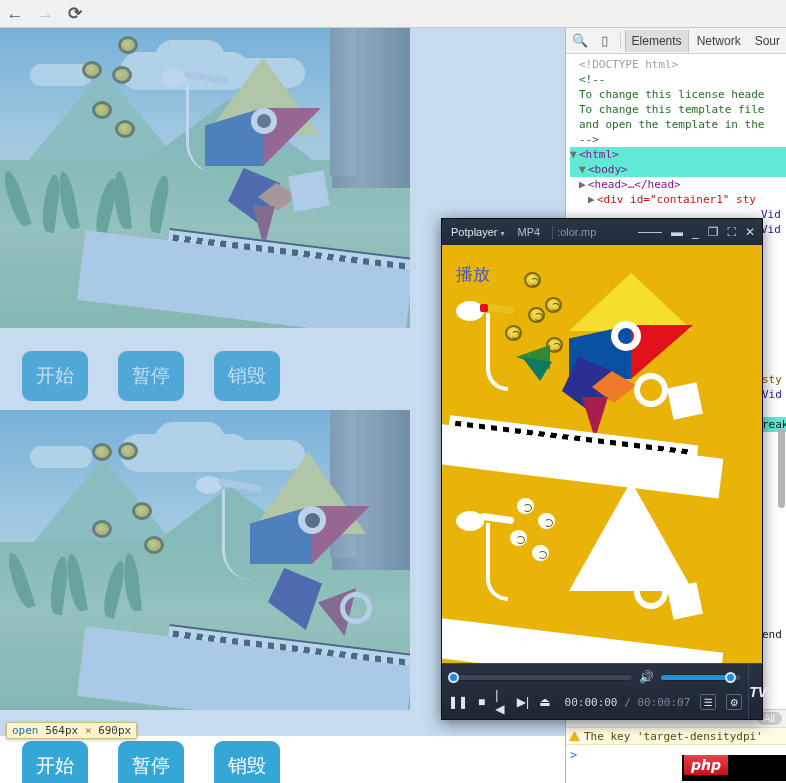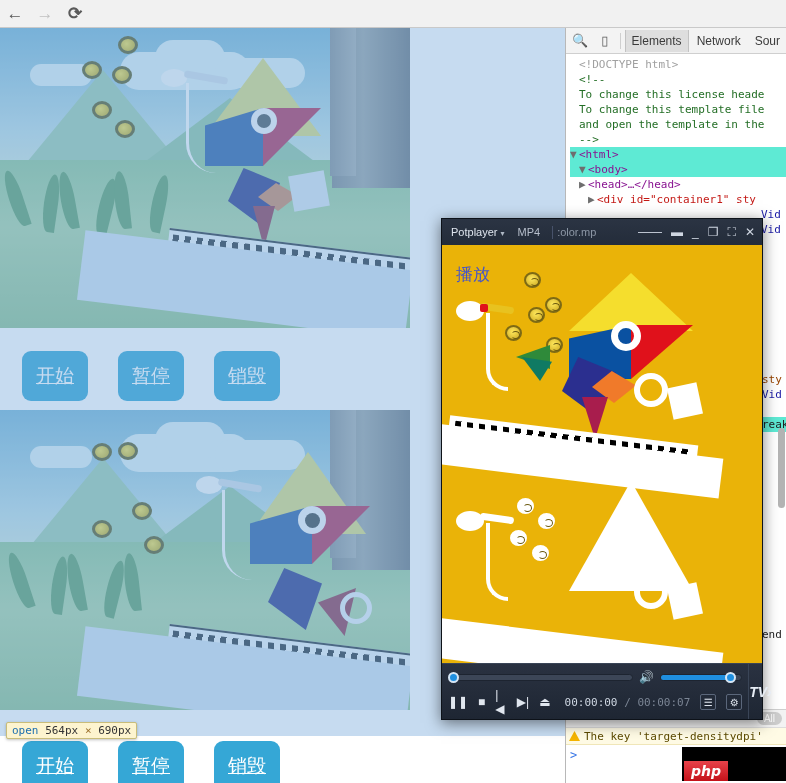--- a/index.html
+++ b/index.html
@@ -139,21 +139,20 @@
   }
   .btn-row.r1 { top: 323px; }
   .btn-row.r2 { top: 713px; }
   .page-btn {
     min-width: 58px; height: 50px; padding: 16px 14px;
     background: #35a7d6; color: #fff;
     border: none; border-radius: 9px;
     font-size: 19px; font-family: "DejaVu Sans", sans-serif;
     display: flex; align-items: center; justify-content: center;
     cursor: pointer;
-    text-decoration: underline;
   }
   .gap-fill {
     position: absolute; left: 0; top: 300px; width: 410px; height: 82px;
     background: #ffffff;
   }
 
   
   .inspect-tip {
     position: absolute; left: 6px; top: 722px; z-index: 60;
     background: #fdf4cf; border: 1px solid #c9bd7a;
@@ -226,22 +225,22 @@
   .warn-ico {
     width: 11px; height: 10px; margin-right: 4px; flex: 0 0 auto;
     background: #f5b400; clip-path: polygon(50% 0,100% 100%,0 100%);
   }
   .console-prompt {
     padding: 3px 4px; font-family: "DejaVu Sans Mono", monospace;
     font-size: 12px; color: #3b78e7;
   }
   .php-badge {
     position: absolute; right: 0; bottom: 2px;
-    width: 104px; height: 34px; background: #000;
-    display: flex; align-items: flex-end;
+    width: 104px; height: 26px; background: #000;
+    display: flex; align-items: flex-start;
   }
   .php-badge .php {
     background: linear-gradient(#e8424a,#c4121a);
     color: #fff; font-style: italic; font-weight: bold;
     font-size: 14px; padding: 2px 7px; margin-left: 2px;
     font-family: "DejaVu Sans", sans-serif;
   }
   .dt-vscroll {
     position: absolute; right: 1px; top: 400px; width: 7px; height: 80px;
     background: #b4b4b4; border-radius: 4px;

